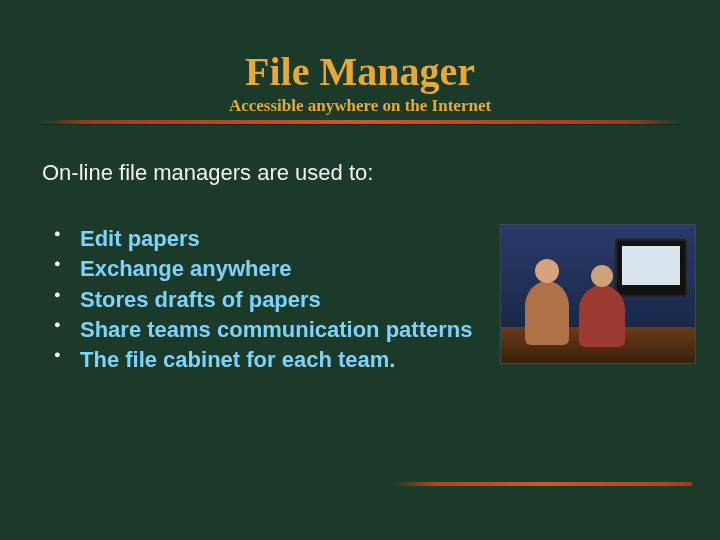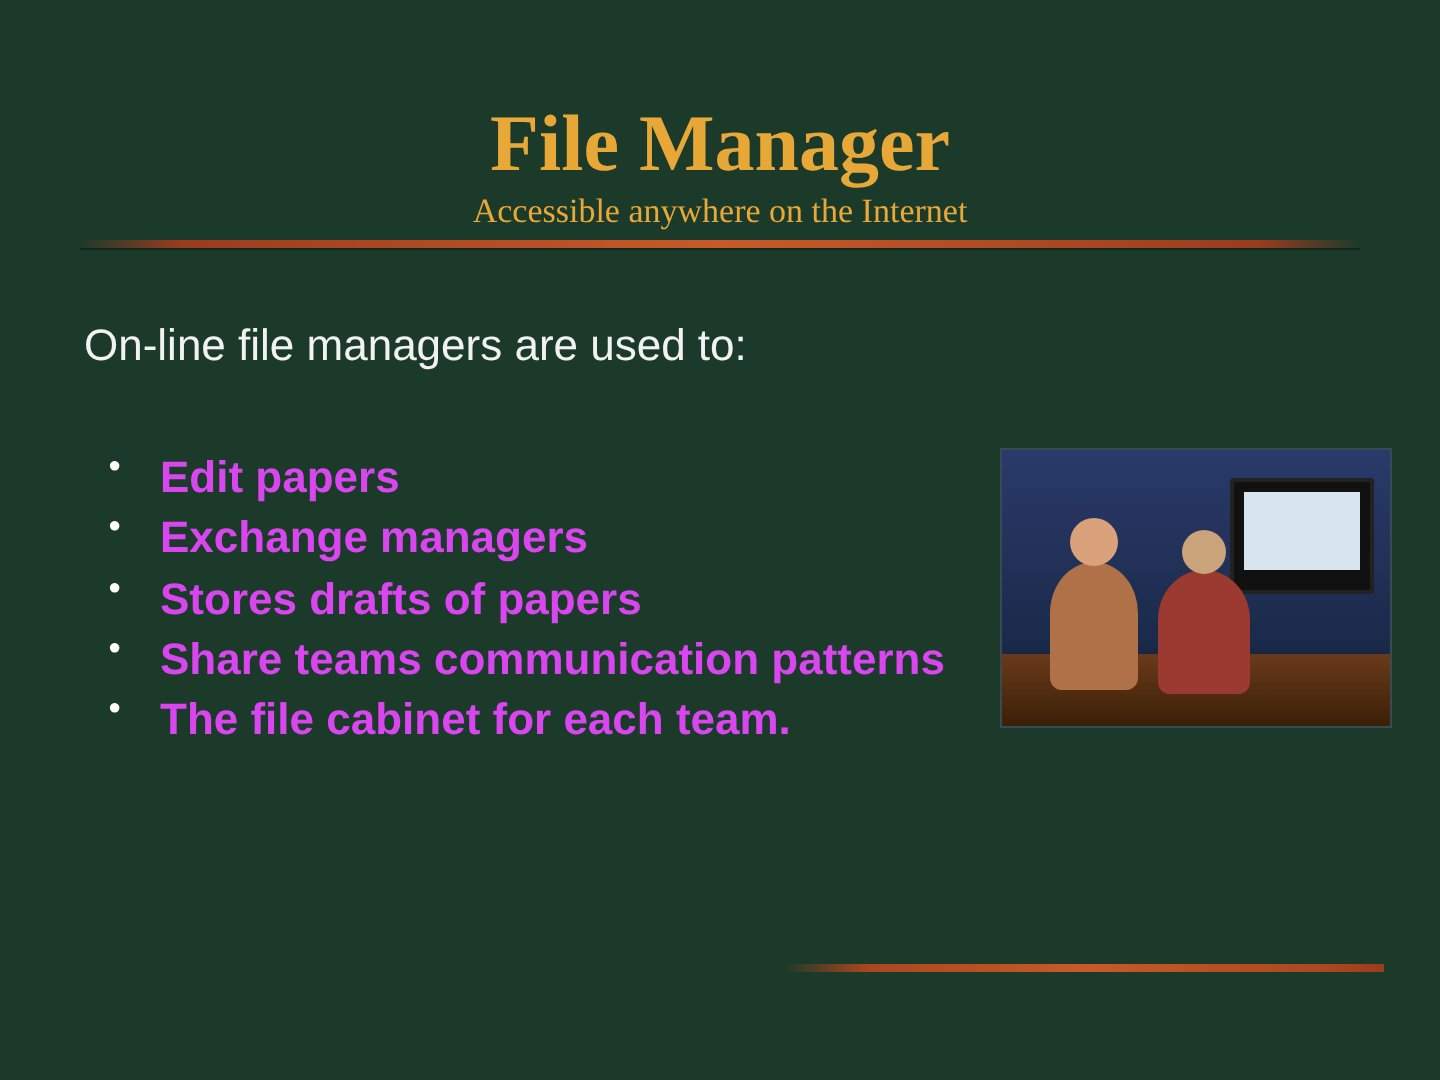--- a/index.html
+++ b/index.html
@@ -22,21 +22,21 @@
   }
   .title {
     font-family: "Comic Sans MS", "Comic Sans", cursive;
     font-weight: bold;
     font-size: 40px;
     color: #e8a838;
     line-height: 1.1;
   }
   .subtitle {
     font-family: "Comic Sans MS", "Comic Sans", cursive;
-    font-weight: normal;
+    font-weight: bold;
     font-size: 17px;
     color: #e8a838;
     margin-top: 2px;
   }
   .divider {
     height: 4px;
     width: 640px;
     margin: 4px auto 0 auto;
     background: linear-gradient(to right,
       rgba(155,60,30,0) 0%,
@@ -54,21 +54,21 @@
     margin-left: 2px;
   }
   .content-row {
     display: flex;
     margin-top: 38px;
     align-items: flex-start;
     gap: 38px;
   }
   .list {
     list-style: none;
-    color: #d946ef;
+    color: #7dd3fc;
     font-size: 22px;
     font-weight: bold;
     line-height: 1.38;
     padding-left: 10px;
   }
   .list li {
     position: relative;
     padding-left: 30px;
   }
   .list li::before {
@@ -135,21 +135,21 @@
     <div class="title">File Manager</div>
     <div class="subtitle">Accessible anywhere on the Internet</div>
     <div class="divider"></div>
   </div>
 
   <div class="heading">On-line file managers are used to:</div>
 
   <div class="content-row">
     <ul class="list">
       <li><span>Edit papers</span></li>
-      <li><span>Exchange managers</span></li>
+      <li><span>Exchange anywhere</span></li>
       <li><span>Stores drafts of papers</span></li>
       <li><span>Share teams communication patterns</span></li>
       <li><span>The file cabinet for each team.</span></li>
     </ul>
   </div>
 
   <div class="photo">
     <div class="wall"></div>
     <div class="monitor"></div>
     <div class="desk"></div>

